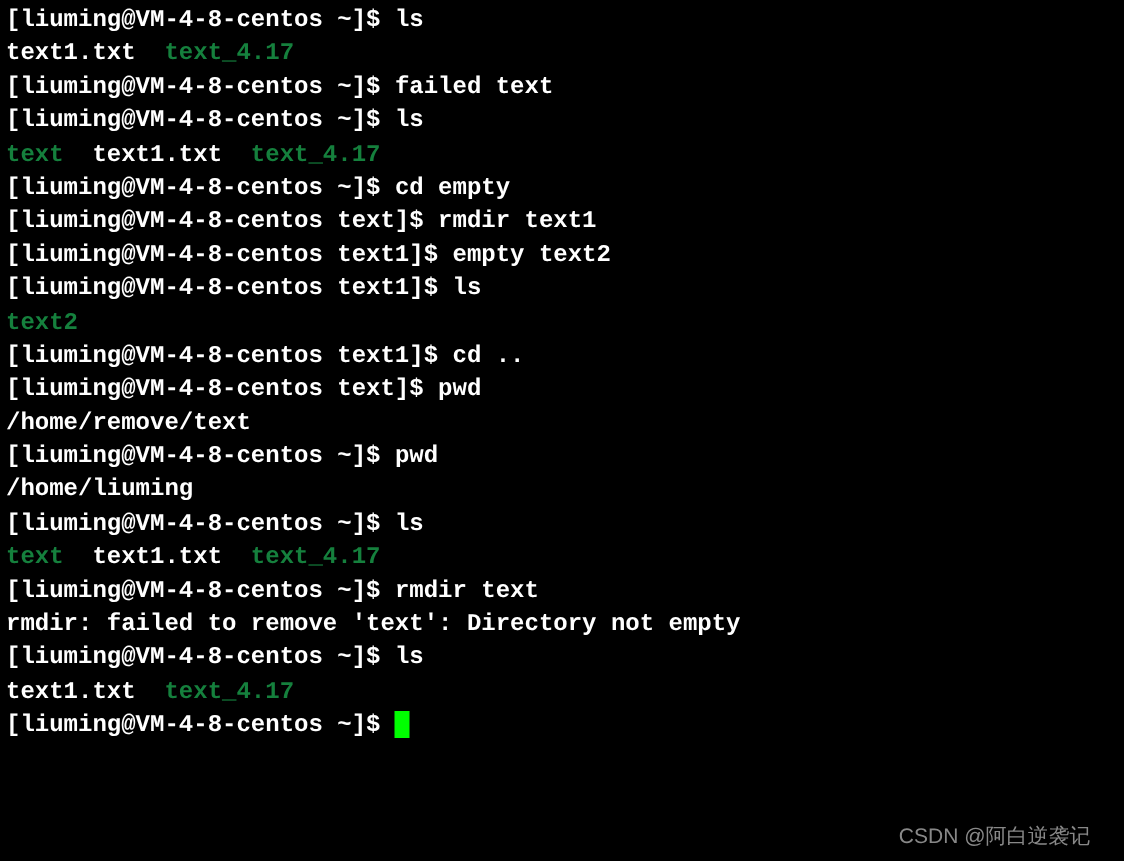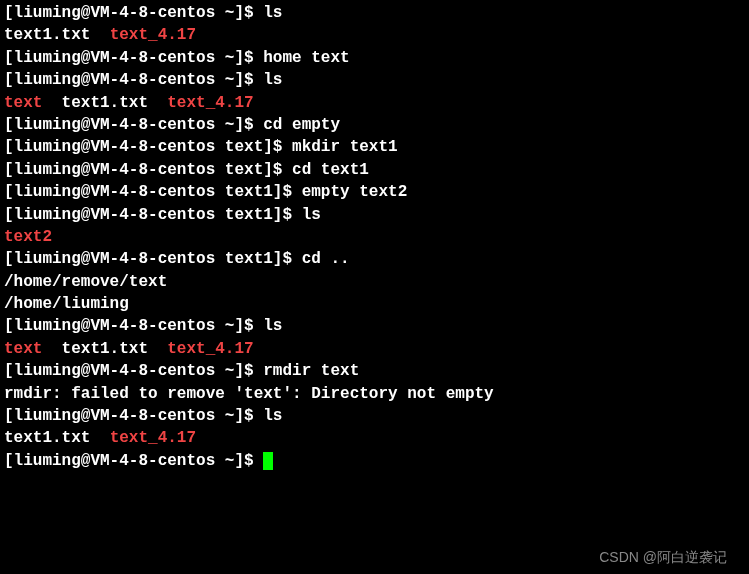--- a/index.html
+++ b/index.html
@@ -16,21 +16,21 @@
       padding: 2px 4px;
       width: 749px;
       height: 574px;
       position: relative;
       font-weight: bold;
     }
     .line {
       white-space: pre;
     }
     .dir {
-      color: #ef4444;
+      color: #15803d;
       text-align: center;
     }
     .cursor {
       display: inline-block;
       width: 10px;
       height: 18px;
       background: #00ff00;
       vertical-align: text-bottom;
     }
     .watermark {
@@ -42,31 +42,32 @@
       font-family: Arial, sans-serif;
       font-weight: normal;
     }
   </style>
 </head>
 <body>
 
 <div id="terminal">
     <div class="line"><span>[liuming@VM-4-8-centos ~]$ </span><span>ls</span></div>
     <div class="line"><span>text1.txt  </span><span class="dir">text_4.17</span></div>
-    <div class="line"><span>[liuming@VM-4-8-centos ~]$ </span><span>home text</span></div>
+    <div class="line"><span>[liuming@VM-4-8-centos ~]$ </span><span>failed text</span></div>
     <div class="line"><span>[liuming@VM-4-8-centos ~]$ </span><span>ls</span></div>
     <div class="line"><span class="dir">text</span><span>  text1.txt  </span><span class="dir">text_4.17</span></div>
     <div class="line"><span>[liuming@VM-4-8-centos ~]$ </span><span>cd empty</span></div>
-    <div class="line"><span>[liuming@VM-4-8-centos text]$ </span><span>mkdir text1</span></div>
-    <div class="line"><span>[liuming@VM-4-8-centos text]$ </span><span>cd text1</span></div>
+    <div class="line"><span>[liuming@VM-4-8-centos text]$ </span><span>rmdir text1</span></div>
     <div class="line"><span>[liuming@VM-4-8-centos text1]$ </span><span>empty text2</span></div>
     <div class="line"><span>[liuming@VM-4-8-centos text1]$ </span><span>ls</span></div>
     <div class="line"><span class="dir">text2</span></div>
     <div class="line"><span>[liuming@VM-4-8-centos text1]$ </span><span>cd ..</span></div>
+    <div class="line"><span>[liuming@VM-4-8-centos text]$ </span><span>pwd</span></div>
     <div class="line"><span>/home/remove/text</span></div>
+    <div class="line"><span>[liuming@VM-4-8-centos ~]$ </span><span>pwd</span></div>
     <div class="line"><span>/home/liuming</span></div>
     <div class="line"><span>[liuming@VM-4-8-centos ~]$ </span><span>ls</span></div>
     <div class="line"><span class="dir">text</span><span>  text1.txt  </span><span class="dir">text_4.17</span></div>
     <div class="line"><span>[liuming@VM-4-8-centos ~]$ </span><span>rmdir text</span></div>
     <div class="line"><span>rmdir: failed to remove 'text': Directory not empty</span></div>
     <div class="line"><span>[liuming@VM-4-8-centos ~]$ </span><span>ls</span></div>
     <div class="line"><span>text1.txt  </span><span class="dir">text_4.17</span></div>
     <div class="line"><span>[liuming@VM-4-8-centos ~]$ </span><span></span><span class="cursor"></span></div>
   </div>
 <div class="watermark">CSDN @阿白逆袭记</div>

